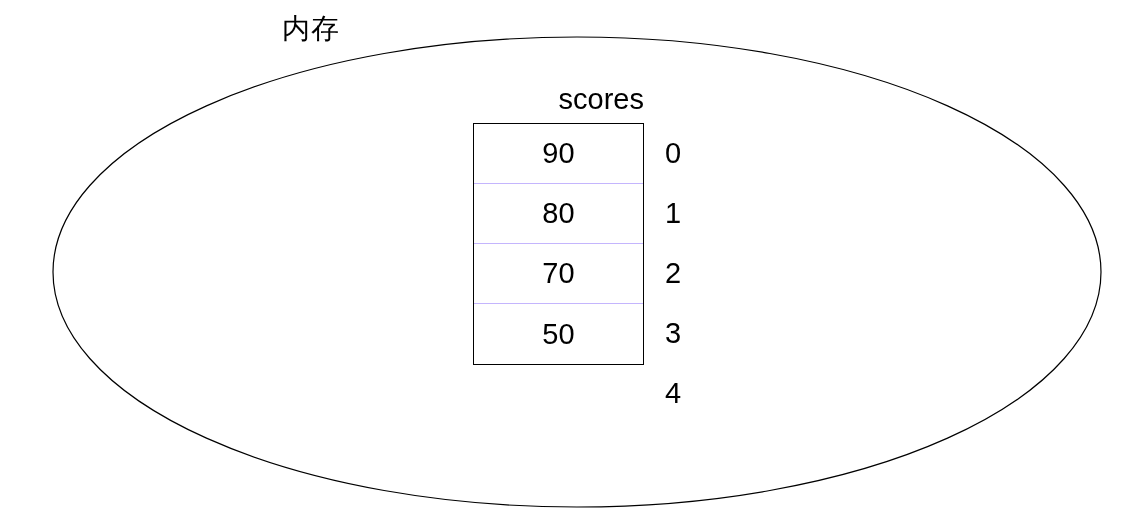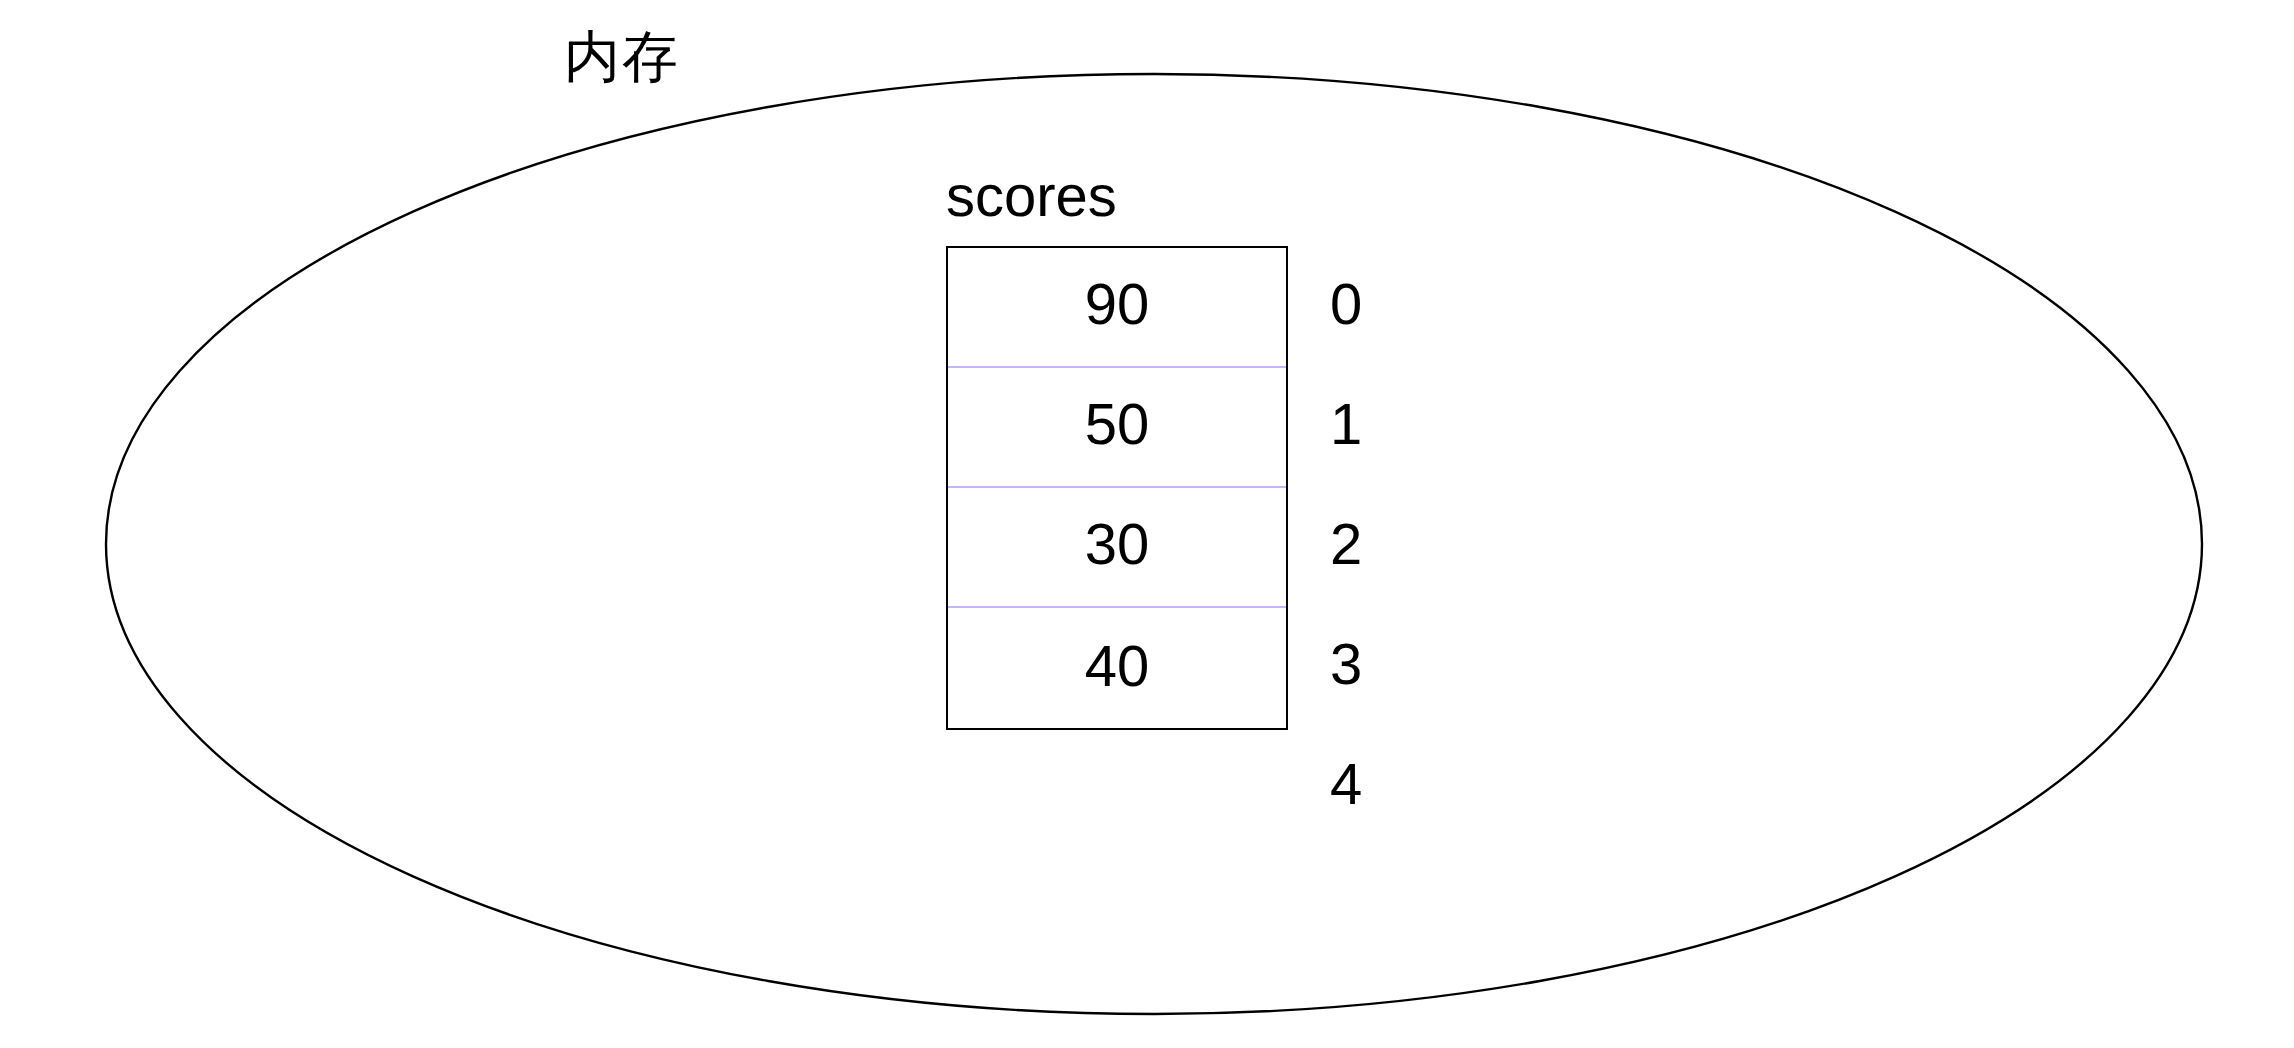--- a/index.html
+++ b/index.html
@@ -31,21 +31,21 @@
     font-size: 28px;
     line-height: 36px;
     letter-spacing: 1px;
     white-space: nowrap;
   }
   .array-label {
     position: absolute;
     left: 473px;
     top: 82px;
     width: 171px;
-    text-align: left;
+    text-align: right;
     font-size: 29px;
     line-height: 34px;
     white-space: nowrap;
   }
   .array-table {
     position: absolute;
     left: 473px;
     top: 123px;
     width: 169px;
     border: 1px solid #000000;
@@ -88,27 +88,27 @@
 
   <div class="memory-label">内存</div>
 
   <div class="array-label">scores</div>
 
   <div class="array-table">
     <div class="array-cell">
       <span>90</span>
     </div>
     <div class="array-cell">
-      <span>50</span>
+      <span>80</span>
     </div>
     <div class="array-cell">
-      <span>30</span>
+      <span>70</span>
     </div>
     <div class="array-cell">
-      <span>40</span>
+      <span>50</span>
     </div>
   </div>
 
   <div class="index-column">
     <div class="index-item">0</div>
     <div class="index-item">1</div>
     <div class="index-item">2</div>
     <div class="index-item">3</div>
     <div class="index-item">4</div>
   </div>

